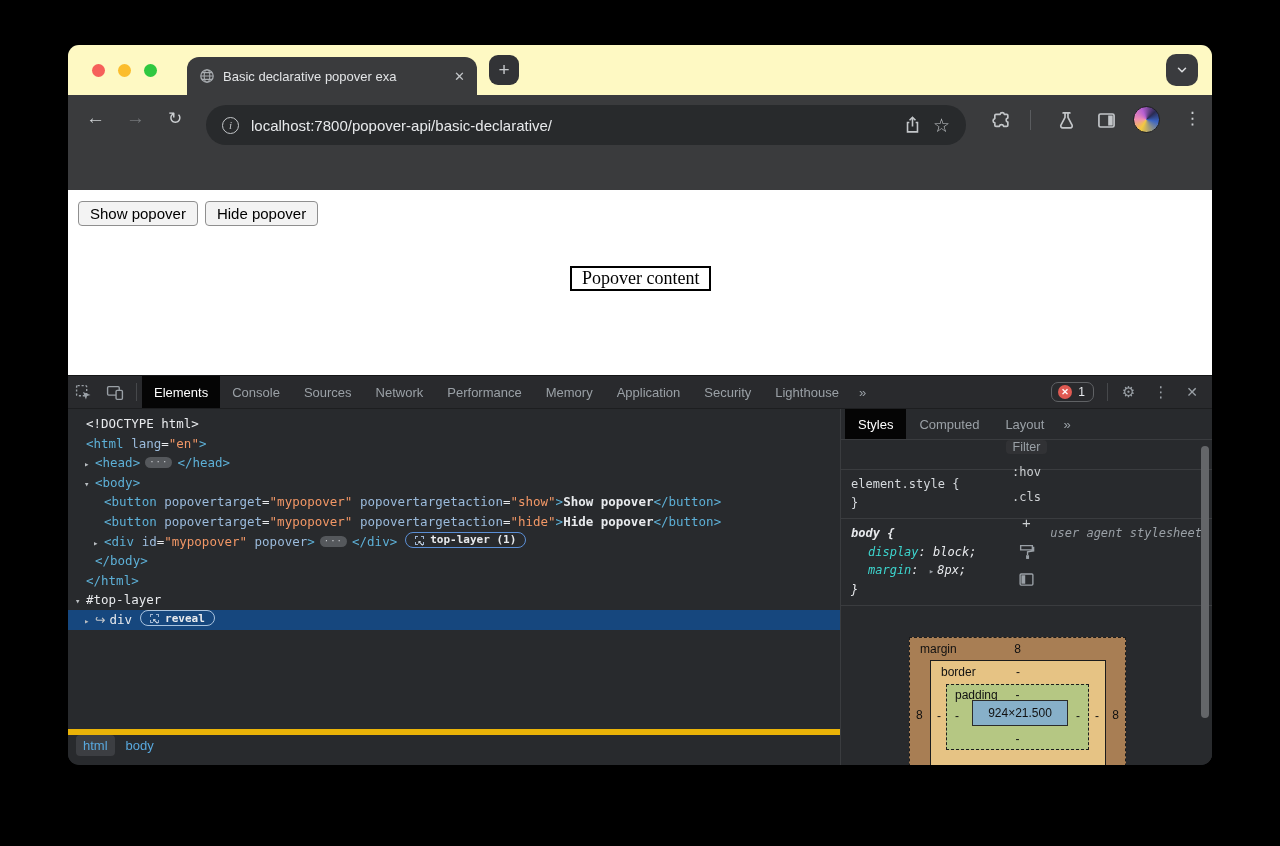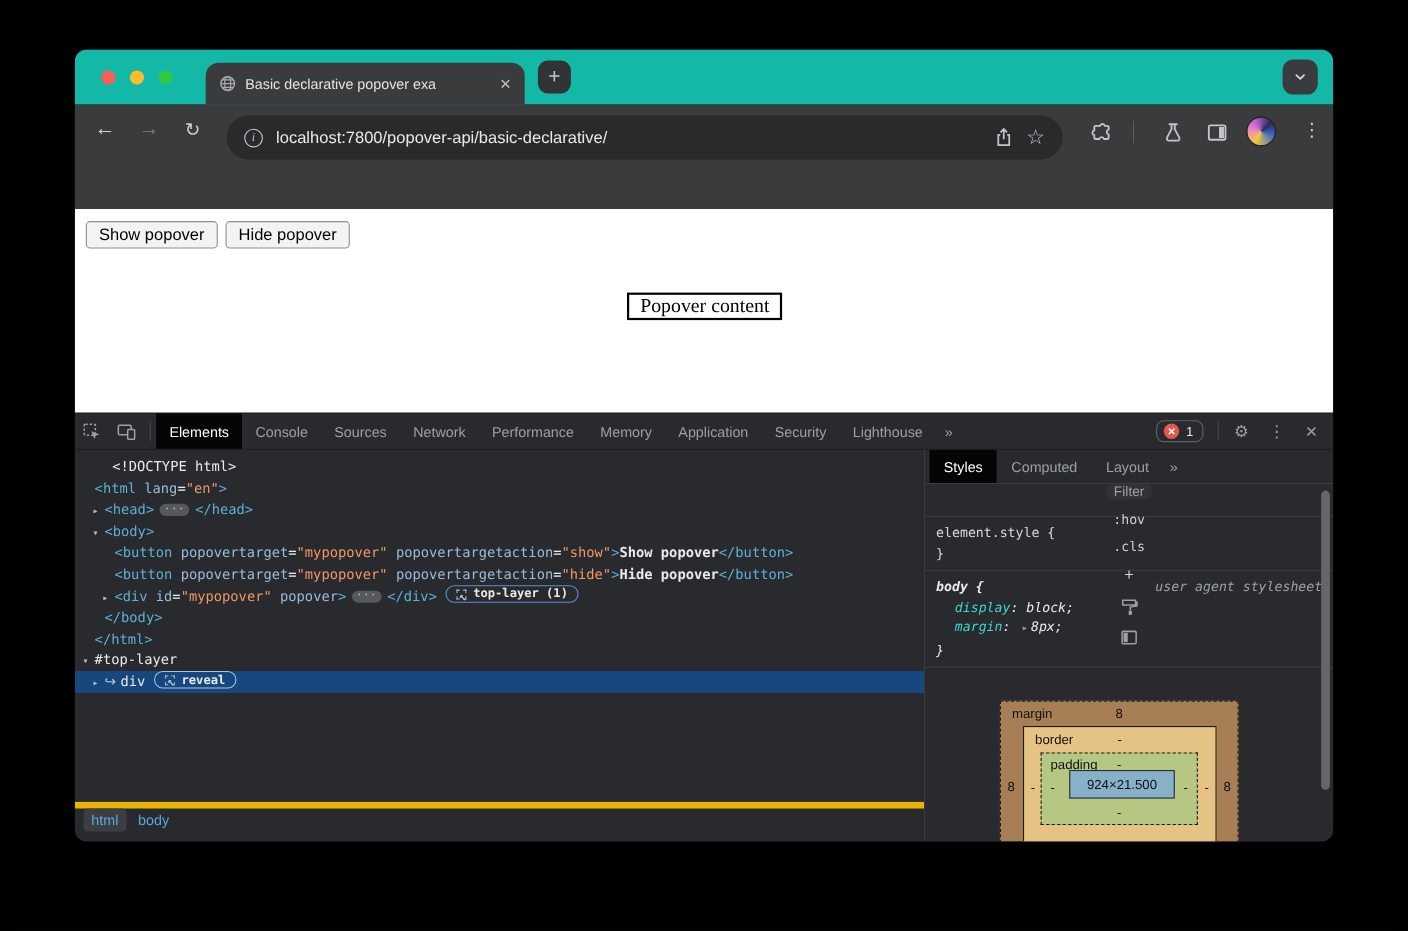--- a/index.html
+++ b/index.html
@@ -4,21 +4,21 @@
 <style>
   * { margin:0; padding:0; box-sizing:border-box; }
   html,body { width:1280px; height:846px; background:#000; overflow:hidden;
               font-family:"Liberation Sans", sans-serif; }
   .stage { position:relative; width:1280px; height:846px; background:#000; }
   .window { position:absolute; left:68px; top:45px; width:1144px; height:720px;
             border-radius:11px; overflow:hidden; background:#242528;
             box-shadow:0 25px 70px rgba(0,0,0,.7); }
 
   
-  .tabstrip { position:relative; height:50px; background:#14b8a6; display:flex; align-items:center; }
+  .tabstrip { position:relative; height:50px; background:#fef9c3; display:flex; align-items:center; }
   .lights { display:flex; gap:13px; margin-left:24px; }
   .light { width:13px; height:13px; border-radius:50%; }
   .light.r { background:#f6605a; } .light.y { background:#fbbd2d; } .light.g { background:#2fc840; }
   .tab { margin-left:30px; align-self:flex-end; width:290px; height:38px; background:#3a3b3d;
          border-radius:12px 12px 0 0; display:flex; align-items:center; padding:0 12px; gap:8px; }
   .tab-title { flex:1; font-size:13px; color:#e2e4e6; white-space:nowrap; overflow:hidden; }
   .tab-close { color:#c4c7ca; font-size:13px; cursor:default; }
   .newtab { margin-left:12px; width:30px; height:30px; border-radius:9px; background:#323336;
             color:#c4c7ca; font-size:19px; display:flex; align-items:center; justify-content:center; }
   .strip-spacer { flex:1; }
@@ -249,21 +249,21 @@
         <span class="dt-sep"></span>
         <span class="dt-right-ic">⚙</span>
         <span class="dt-right-ic">⋮</span>
         <span class="dt-right-ic dt-close">✕</span>
       </div>
 
       <div class="dt-main">
 
         <div class="dt-leftcol">
           <div class="tree">
-              <div class="tree-line" style="padding-left: 18px; margin-left: 16px;"><span class="tk-plain">&lt;!DOCTYPE html&gt;</span></div>
+              <div class="tree-line" style="padding-left: 18px;"><span class="tk-plain">&lt;!DOCTYPE html&gt;</span></div>
               <div class="tree-line" style="padding-left: 18px;"><span class="tk-tag">&lt;html</span><span class="tk-attr"> lang</span><span class="tk-plain">=</span><span class="tk-val">"en"</span><span class="tk-tag">&gt;</span></div>
               <div class="tree-line" style="padding-left: 27px;"><span class="arrow">▸</span><span class="tk-tag">&lt;head&gt;</span><span class="ellipsis-pill">···</span><span class="tk-tag">&lt;/head&gt;</span></div>
               <div class="tree-line" style="padding-left: 27px;"><span class="arrow">▾</span><span class="tk-tag">&lt;body&gt;</span></div>
               <div class="tree-line" style="padding-left: 36px;"><span class="tk-tag">&lt;button </span><span class="tk-attr">popovertarget</span><span class="tk-plain">=</span><span class="tk-val">"mypopover"</span><span class="tk-attr"> popovertargetaction</span><span class="tk-plain">=</span><span class="tk-val">"show"</span><span class="tk-tag">&gt;</span><span class="tk-bold">Show popover</span><span class="tk-tag">&lt;/button&gt;</span></div>
               <div class="tree-line" style="padding-left: 36px;"><span class="tk-tag">&lt;button </span><span class="tk-attr">popovertarget</span><span class="tk-plain">=</span><span class="tk-val">"mypopover"</span><span class="tk-attr"> popovertargetaction</span><span class="tk-plain">=</span><span class="tk-val">"hide"</span><span class="tk-tag">&gt;</span><span class="tk-bold">Hide popover</span><span class="tk-tag">&lt;/button&gt;</span></div>
               <div class="tree-line" style="padding-left: 36px;"><span class="arrow">▸</span><span class="tk-tag">&lt;div </span><span class="tk-attr">id</span><span class="tk-plain">=</span><span class="tk-val">"mypopover"</span><span class="tk-attr"> popover</span><span class="tk-tag">&gt;</span><span class="ellipsis-pill">···</span><span class="tk-tag">&lt;/div&gt;</span><span class="dom-badge">
                   <span class="badge-icon"></span>
                   <span>top-layer (1)</span>
                 </span></div>
               <div class="tree-line" style="padding-left: 27px;"><span class="tk-tag">&lt;/body&gt;</span></div>

